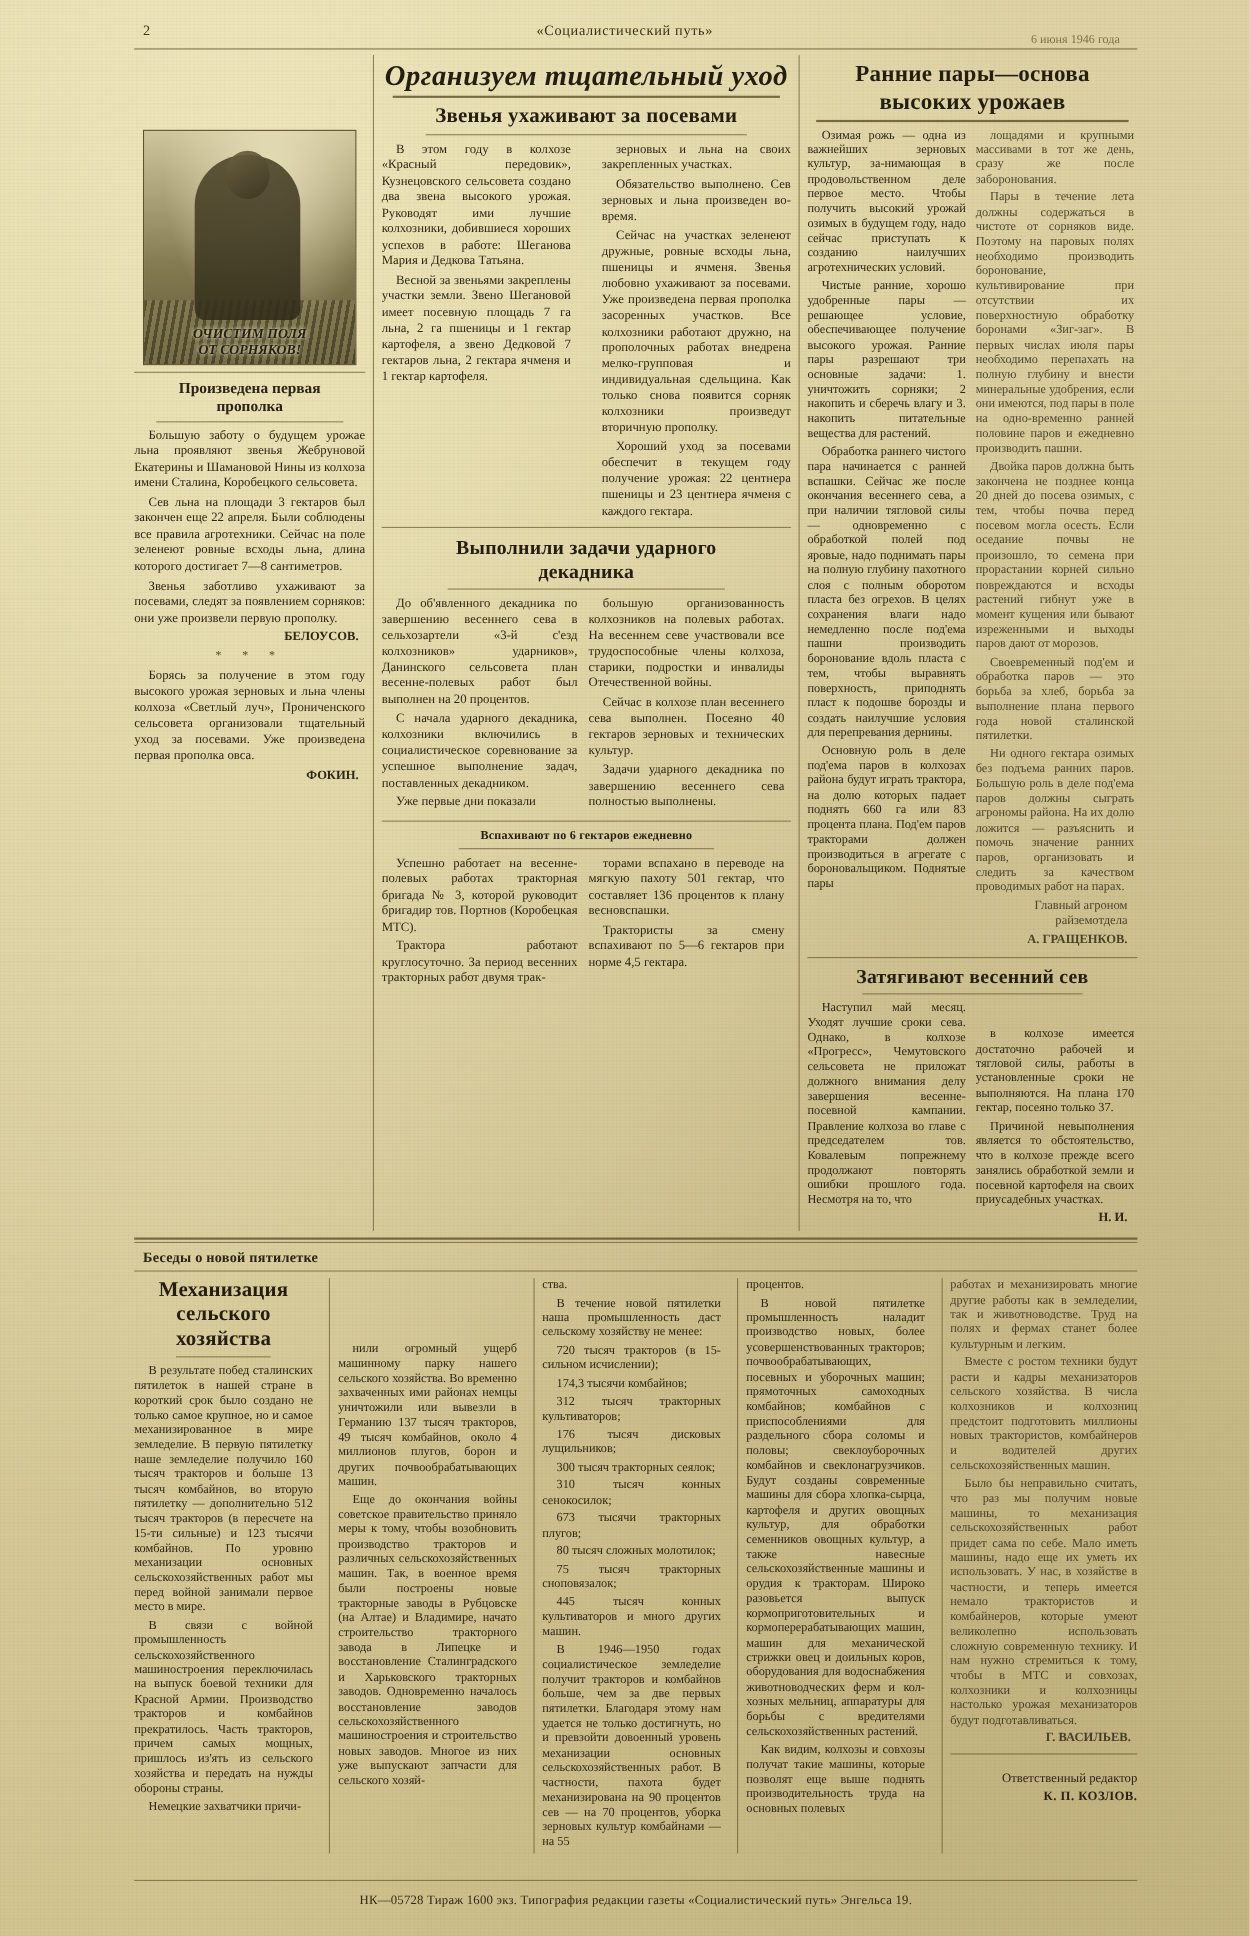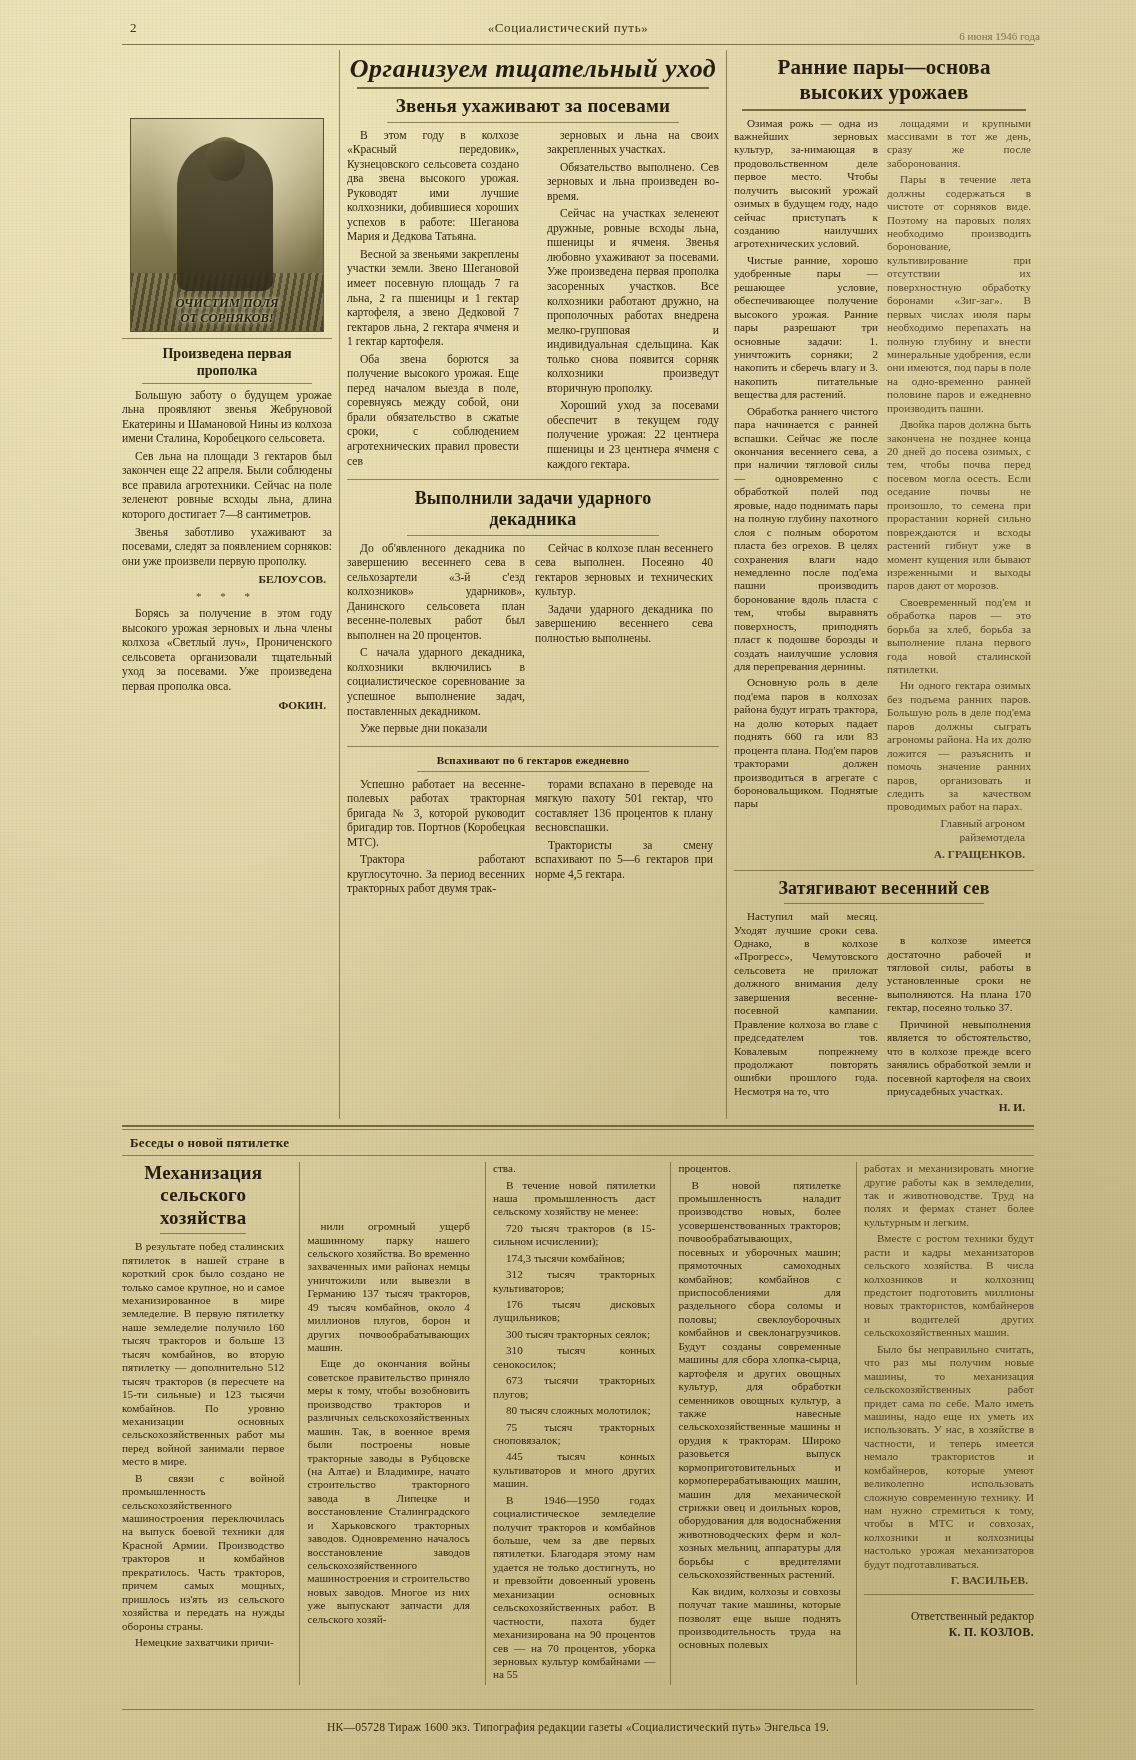--- a/index.html
+++ b/index.html
@@ -30,21 +30,21 @@
   }
   .sheet{position:absolute;left:96px;top:14px;width:944px;height:1730px;}
 
   
   .masthead{position:relative;height:36px;}
   .pg-num{position:absolute;left:34px;top:6px;font-size:13px;color:#3a3119;}
   .paper-name{
     position:absolute;left:0;right:0;top:6px;text-align:center;
     font-size:13px;letter-spacing:.6px;color:#3a3119;
   }
-  .issue-date{position:absolute;right:0;top:16px;font-size:11px;color:#6b5c33;opacity:.75;}
+  .issue-date{position:absolute;right:22px;top:16px;font-size:11px;color:#6b5c33;opacity:.75;}
   .rule-top{position:absolute;left:26px;right:6px;top:30px;border-top:1.4px solid #5d4f28;opacity:.75;}
 
   
   .cols{position:absolute;left:26px;top:36px;width:912px;}
   .band1{display:flex;}
   .vline{width:0;border-left:1.2px solid #6a5a2f;opacity:.7;margin:0 7px;}
   .hline{border-top:1.2px solid #6a5a2f;opacity:.7;}
   .thickline{border-top:2.6px solid #5c4e28;opacity:.8;}
 
   
@@ -171,21 +171,20 @@
           </h1>
           <div class="thickline" style="margin:4px 10px 6px 10px;"></div>
 
           <h2 class="hd big">Звенья ухаживают за посевами</h2>
           <div class="dash-rule" style="margin:2px 40px 6px 40px;"></div>
 
           <div style="display:flex;gap:28px;">
             <div class="body" style="width:178px;">
               <p>В этом году в колхозе «Красный передовик», Кузнецовского сельсовета создано два звена высокого урожая. Руководят ими лучшие колхозники, добившиеся хороших успехов в работе: Шеганова Мария и Дедкова Татьяна.</p>
               <p>Весной за звеньями закреплены участки земли. Звено Шегановой имеет посевную площадь 7 га льна, 2 га пшеницы и 1 гектар картофеля, а звено Дедковой 7 гектаров льна, 2 гектара ячменя и 1 гектар картофеля.</p>
-              <p>Оба звена борются за получение высокого урожая. Еще перед началом выезда в поле, соревнуясь между собой, они брали обязательство в сжатые сроки, с соблюдением агротехнических правил провести сев</p>
             </div>
             <div class="body" style="width:178px;">
               <p>зерновых и льна на своих закрепленных участках.</p>
               <p>Обязательство выполнено. Сев зерновых и льна произведен во-время.</p>
               <p>Сейчас на участках зеленеют дружные, ровные всходы льна, пшеницы и ячменя. Звенья любовно ухаживают за посевами. Уже произведена первая прополка засоренных участков. Все колхозники работают дружно, на прополочных работах внедрена мелко-групповая и индивидуальная сдельщина. Как только снова появится сорняк колхозники произведут вторичную прополку.</p>
               <p>Хороший уход за посевами обеспечит в текущем году получение урожая: 22 центнера пшеницы и 23 центнера ячменя с каждого гектара.</p>
             </div>
           </div>
 
           <div class="hline" style="margin:4px 0 0 0;"></div>
@@ -196,20 +195,21 @@
           </h2>
           <div class="dash-rule" style="margin:2px 60px 6px 60px;"></div>
 
           <div style="display:flex;gap:10px;">
             <div class="body" style="width:178px;">
               <p>До об'явленного декадника по завершению весеннего сева в сельхозартели «3-й с'езд колхозников» ударников», Данинского сельсовета план весенне-полевых работ был выполнен на 20 процентов.</p>
               <p>С начала ударного декадника, колхозники включились в социалистическое соревнование за успешное выполнение задач, поставленных декадником.</p>
               <p>Уже первые дни показали</p>
             </div>
             <div class="body" style="width:178px;">
+              <p>большую организованность колхозников на полевых работах. На весеннем севе участвовали все трудоспособные члены колхоза, старики, подростки и инвалиды Отечественной войны.</p>
               <p>Сейчас в колхозе план весеннего сева выполнен. Посеяно 40 гектаров зерновых и технических культур.</p>
               <p>Задачи ударного декадника по завершению весеннего сева полностью выполнены.</p>
             </div>
           </div>
 
           <div class="hline" style="margin:6px 0 0 0;"></div>
 
           <h2 class="hd" style="font-size:11px;margin-top:7px;">Вспахивают по 6 гектаров ежедневно</h2>
           <div class="dash-rule" style="margin:2px 70px 6px 70px;"></div>
 

